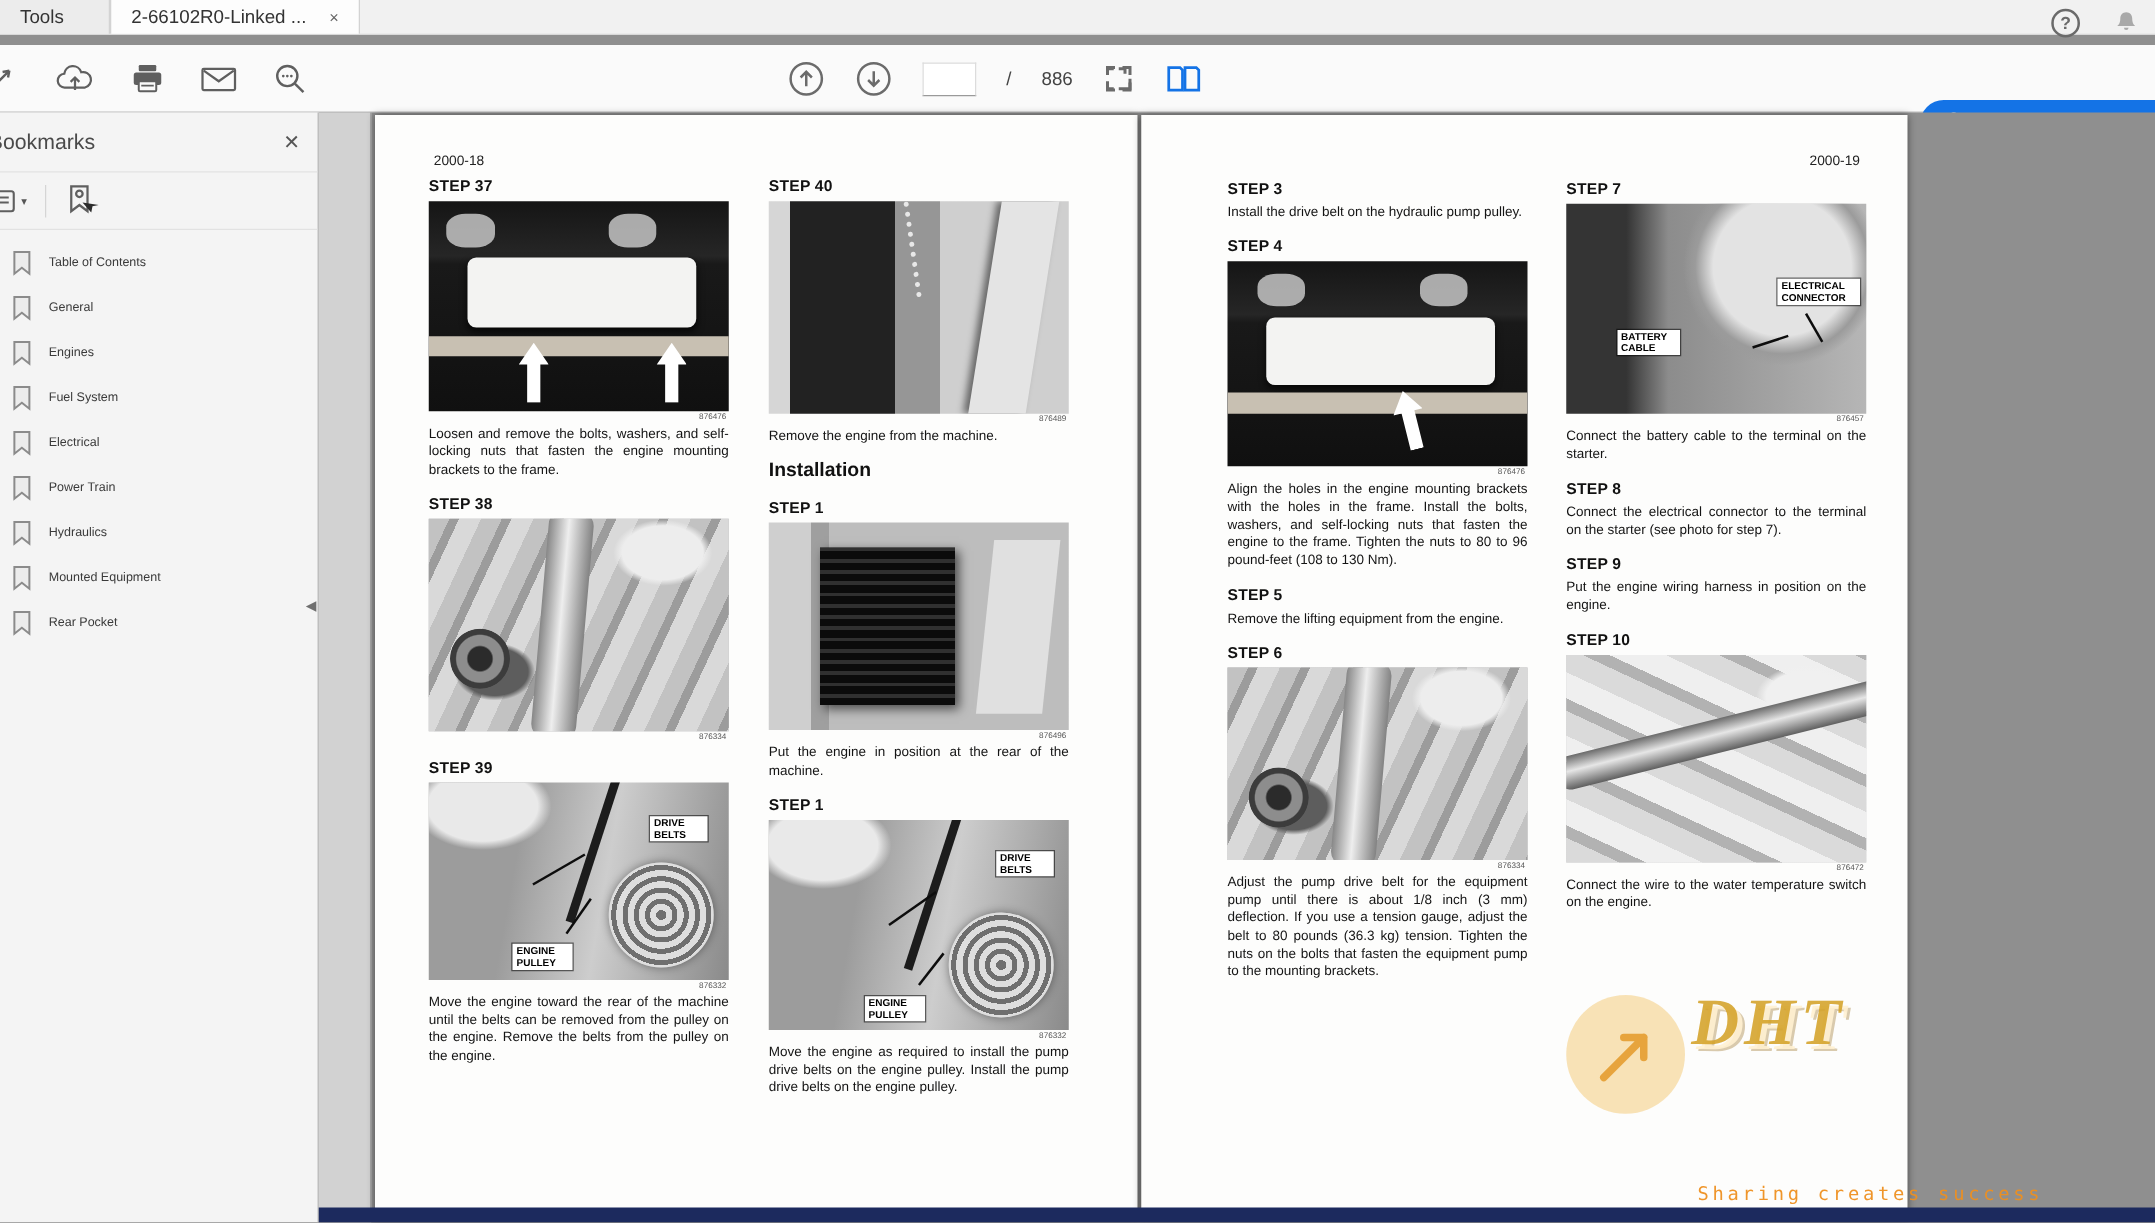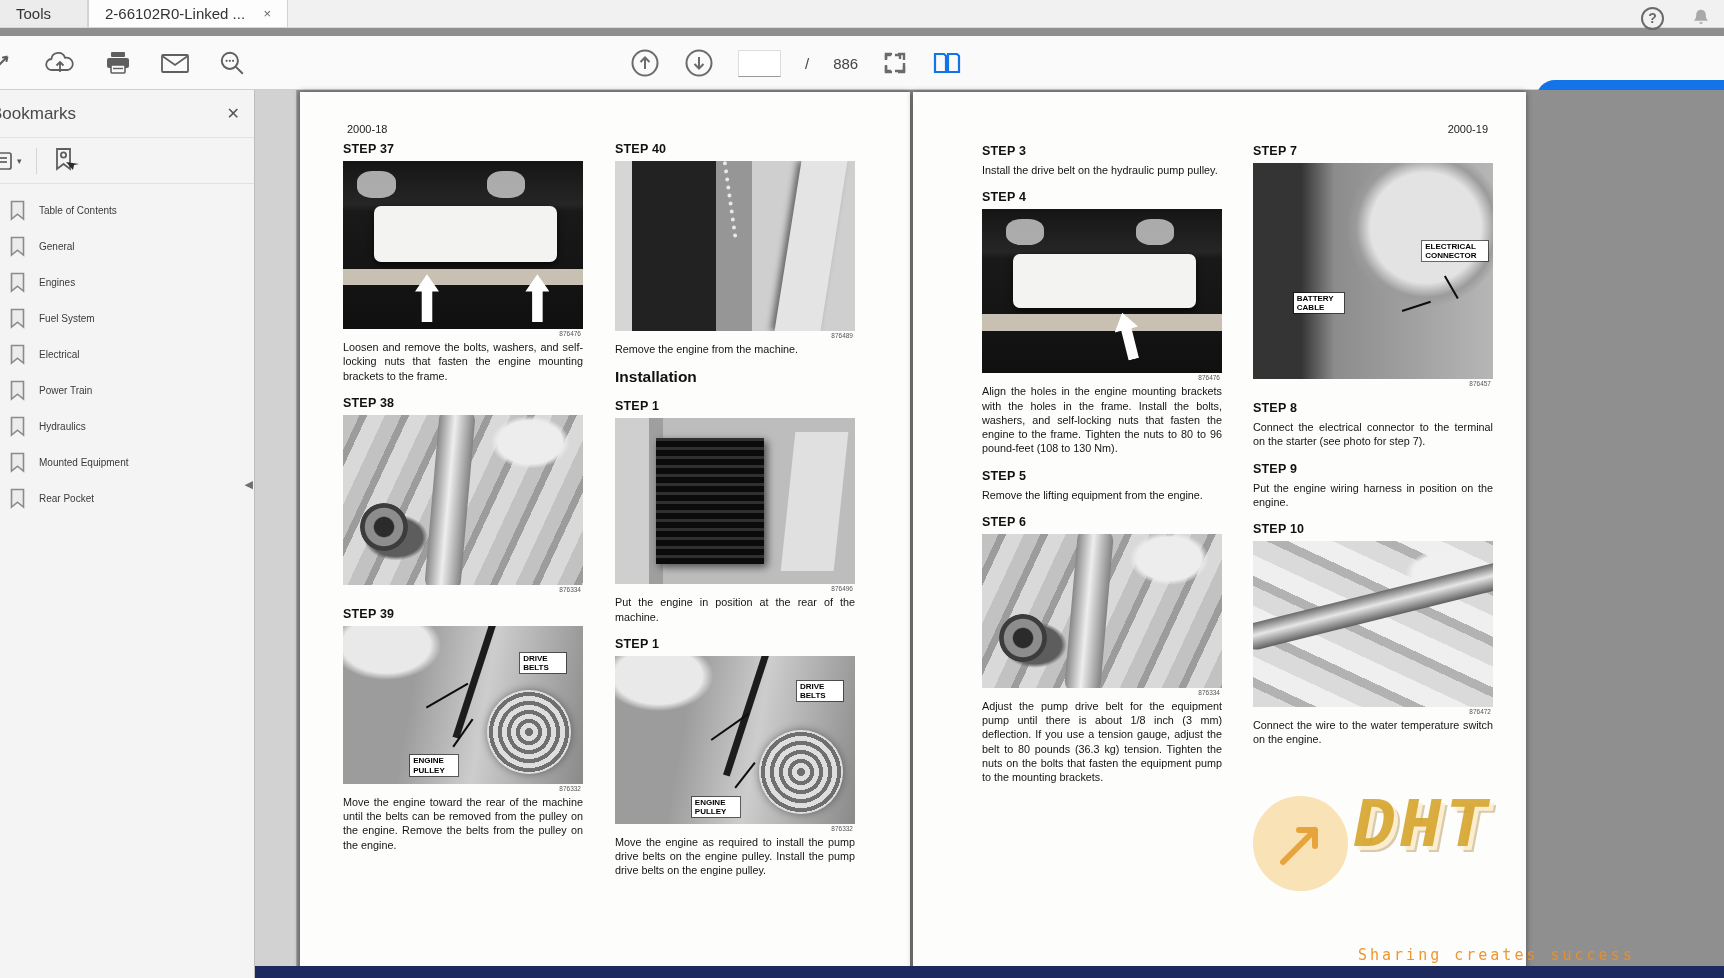--- a/index.html
+++ b/index.html
@@ -115,22 +115,22 @@
       background:linear-gradient(180deg,#6a6a6a,#e6e6e6 45%,#5f5f5f); border-radius:14px; transform:rotate(-14deg); }
   .plabel { position:absolute; background:#fff; color:#000; font-weight:bold; font-size:8px; line-height:1.15;
             padding:1px 3px; box-shadow:0 0 0 1px rgba(0,0,0,.55); text-align:left; }
   .lead { position:absolute; height:1.6px; background:#0d0d0d; transform-origin:left center; }
 
   
   .bottombar { position:absolute; left:255px; right:0; bottom:0; height:12px; background:#1c2a5e; z-index:4; }
   .wm { position:absolute; z-index:5; pointer-events:none; }
   .wm-circle { left:998px; top:706px; width:95px; height:95px; border-radius:50%;
                background:rgba(247,224,176,.92); display:flex; align-items:center; justify-content:center; }
-  .wm-logo { left:1098px; top:698px; font-family:Liberation Mono, monospace; font-style:italic; font-weight:bold;
-             font-size:70px; color:rgba(212,162,40,.88); text-shadow:4px 4px 0 rgba(255,241,210,.9), 6px 6px 0 rgba(150,105,25,.35);
+  .wm-logo { left:1098px; top:698px; font-family:Liberation Serif, serif; font-style:italic; font-weight:bold;
+             font-size:53px; color:rgba(212,162,40,.88); text-shadow:4px 4px 0 rgba(255,241,210,.9), 6px 6px 0 rgba(150,105,25,.35);
              letter-spacing:4px; }
   .wm-tagline { left:1103px; top:856px; font-family:"DejaVu Sans Mono", monospace; font-size:15px;
                 color:rgba(238,143,31,.95); letter-spacing:3px; white-space:nowrap; z-index:6; }
 
   svg.ico { display:block; }
 </style>
 </head>
 <body>
 
 <div class="app">
@@ -393,27 +393,28 @@
           <div class="photo ph-hoses" style="height:154px">
             <div class="tube"></div>
             <div class="flange"></div>
           </div>
           <span class="phid">876334</span>
           <p class="cap">Adjust the pump drive belt for the equipment pump until there is about 1/8 inch (3 mm) deflection. If you use a tension gauge, adjust the belt to 80 pounds (36.3 kg) tension. Tighten the nuts on the bolts that fasten the equipment pump to the mounting brackets.</p>
         </div>
 
         <div class="col c2">
           <div class="step-title">STEP 7</div>
-          <div class="photo ph-starter" style="height:216px">
+          <div class="photo ph-starter" style="height:168px">
             <div class="lead" style="left:62%;top:68%;width:30px;transform:rotate(-18deg)"></div>
             <div class="lead" style="left:80%;top:52%;width:26px;transform:rotate(60deg)"></div>
             <span class="plabel" style="right:2%;top:36%;width:66px">ELECTRICAL CONNECTOR</span>
             <span class="plabel" style="left:17%;top:60%;width:50px">BATTERY CABLE</span>
           </div>
           <span class="phid">876457</span>
+          <p class="cap">Connect the battery cable to the terminal on the starter.</p>
 
           <div class="step-title">STEP 8</div>
           <p class="cap">Connect the electrical connector to the terminal on the starter (see photo for step 7).</p>
 
           <div class="step-title">STEP 9</div>
           <p class="cap">Put the engine wiring harness in position on the engine.</p>
 
           <div class="step-title">STEP 10</div>
           <div class="photo ph-thermo" style="height:166px">
             <div class="hose"></div>

